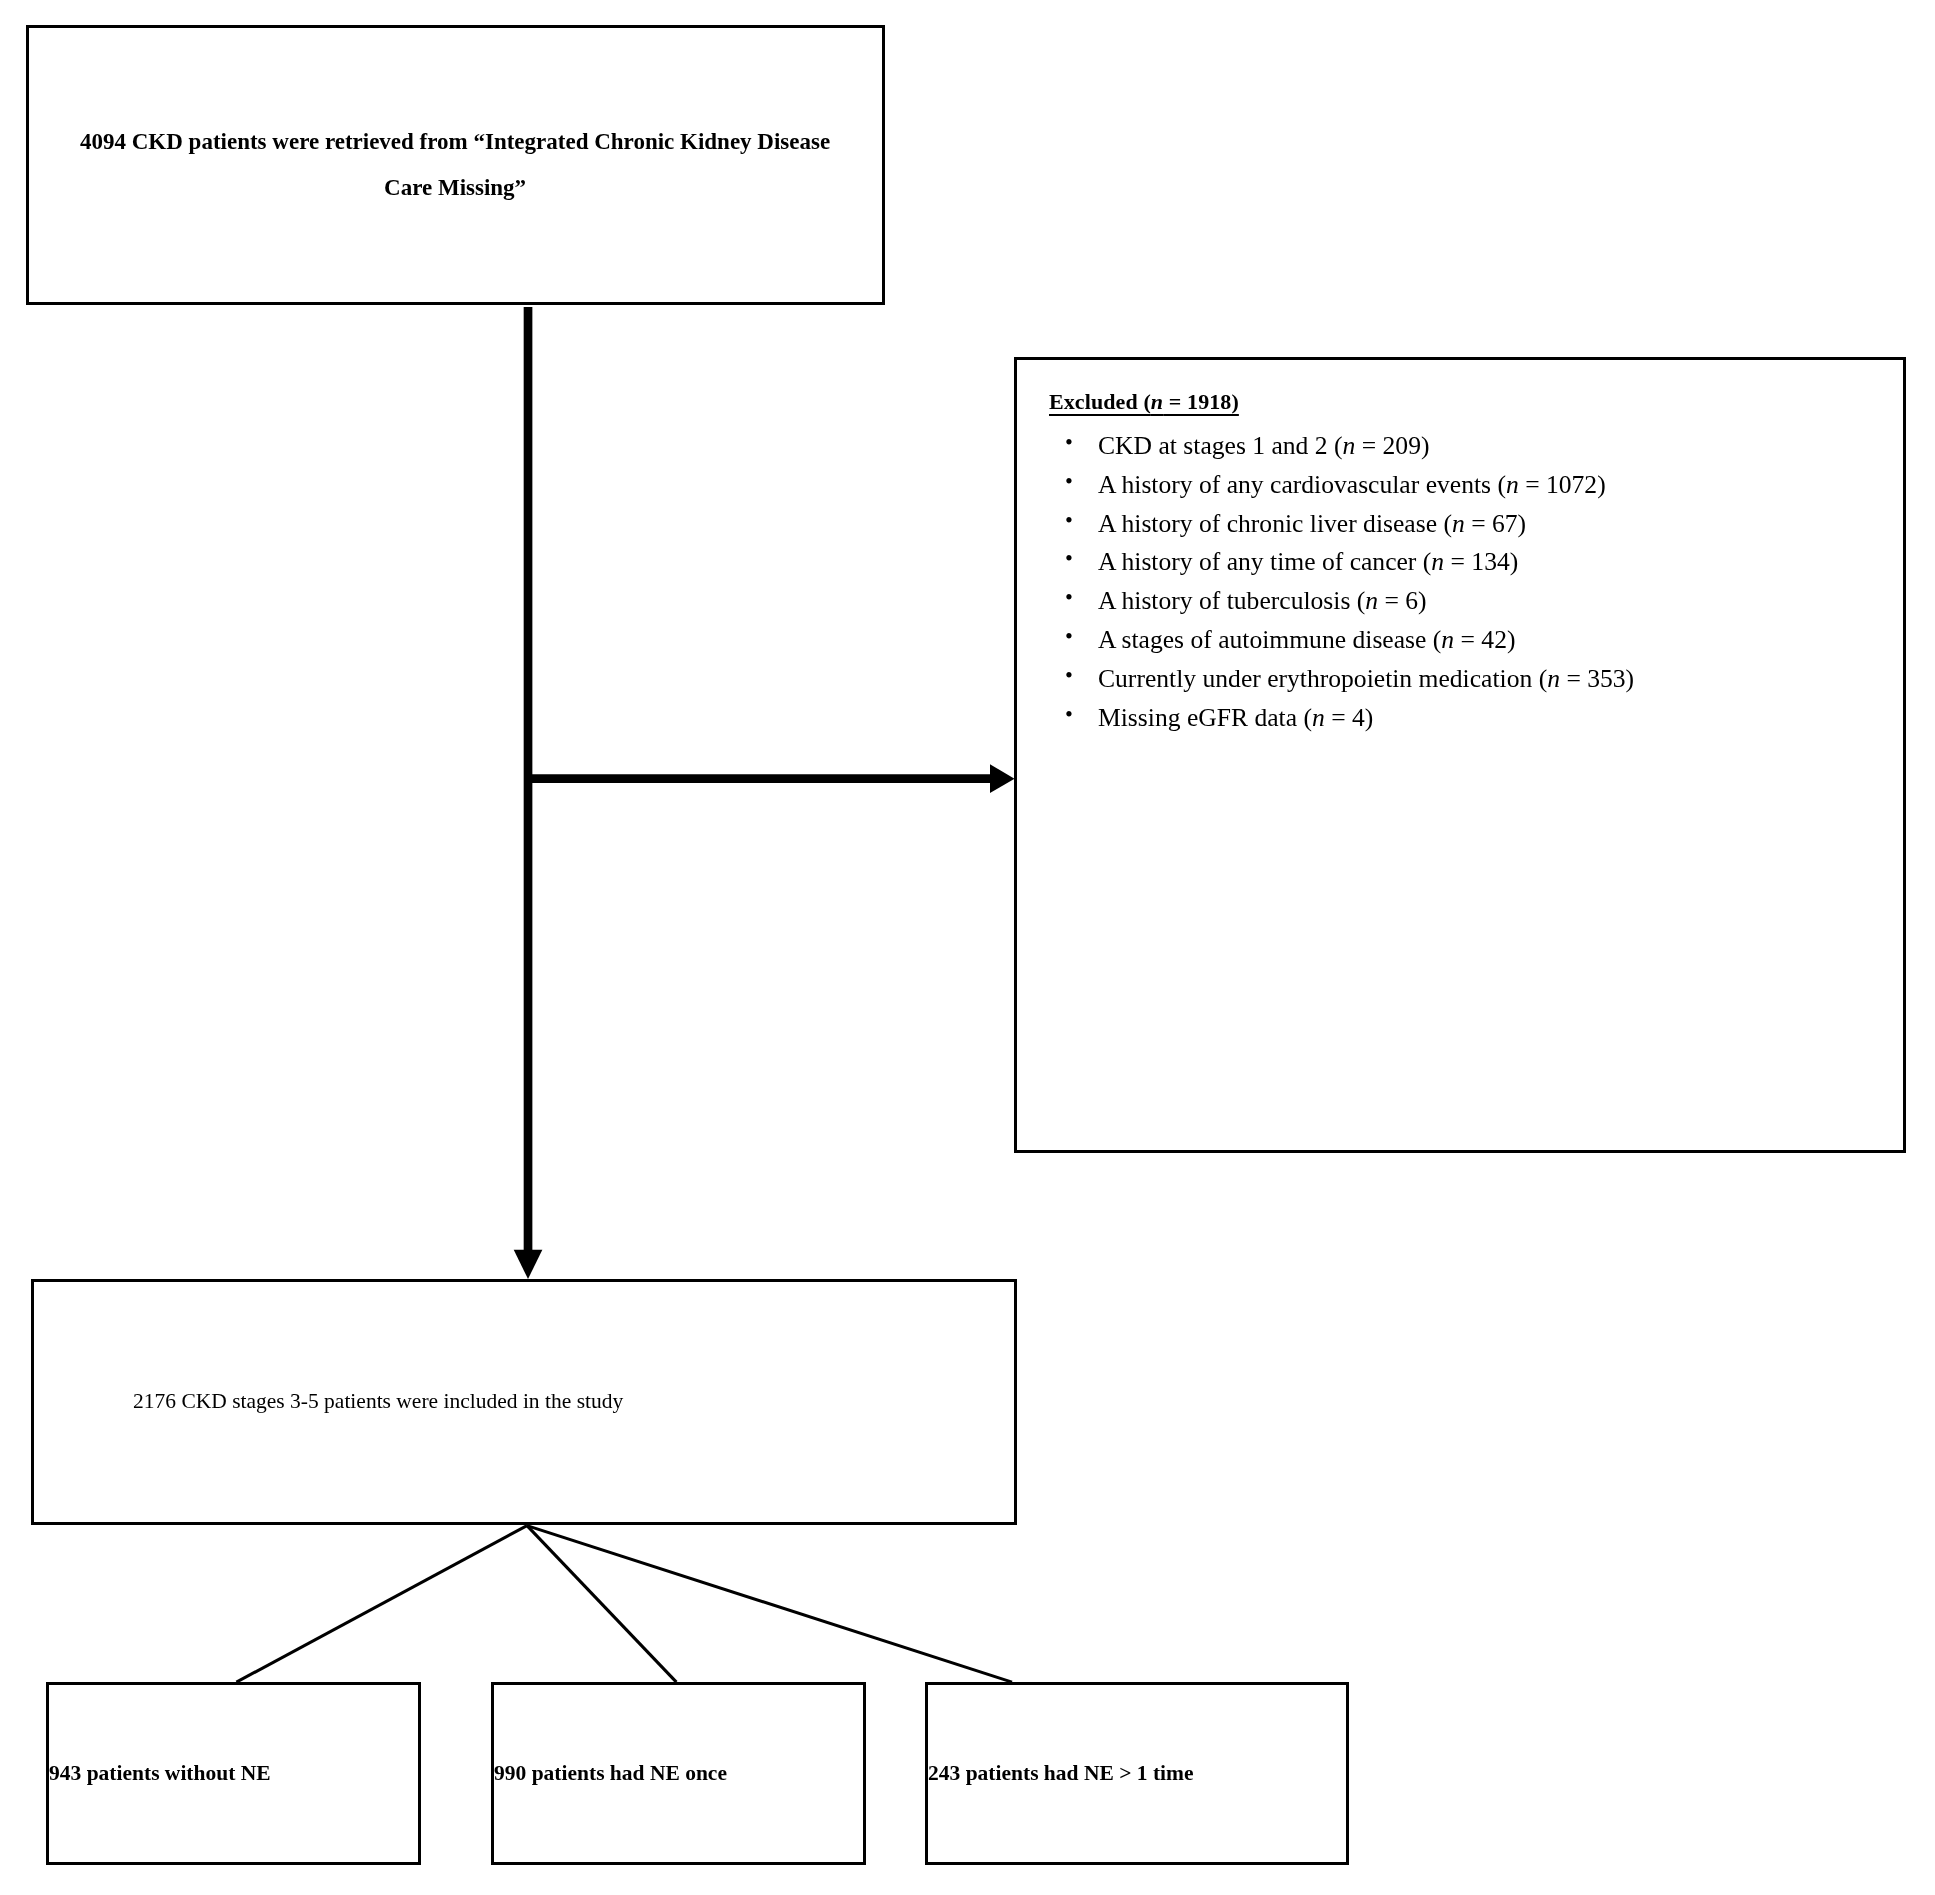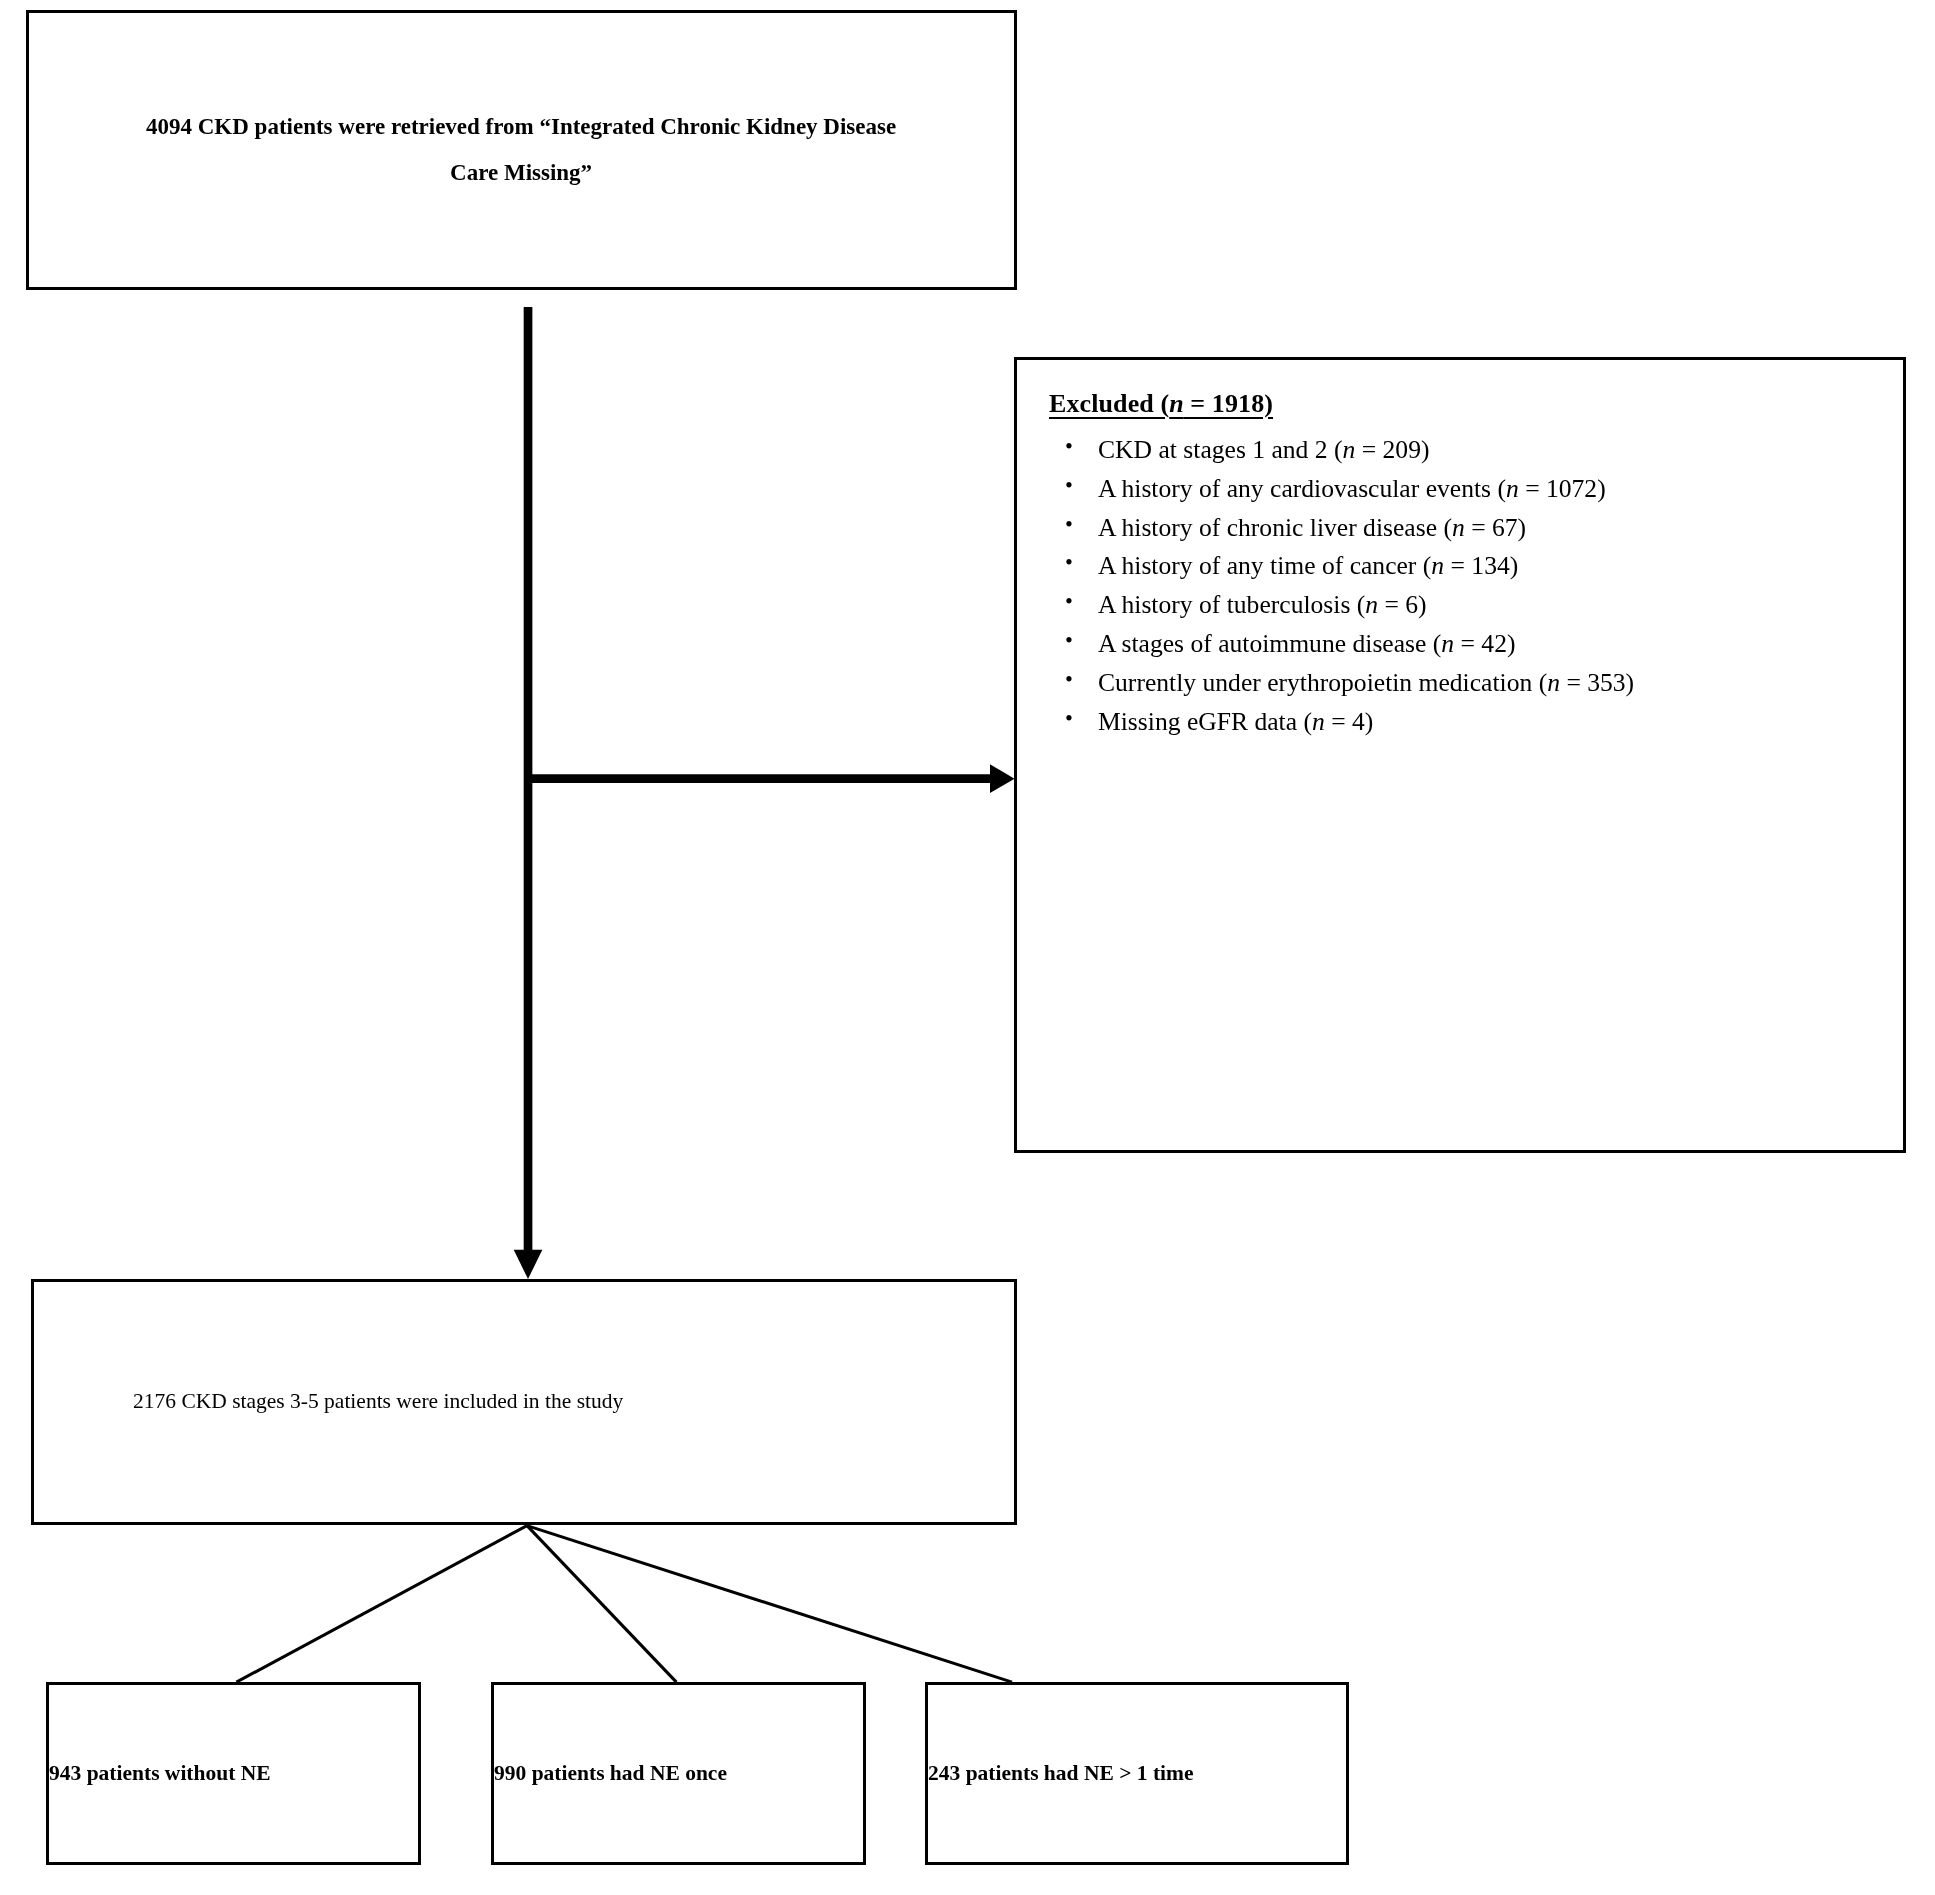--- a/index.html
+++ b/index.html
@@ -23,22 +23,22 @@
     position: absolute;
     box-sizing: border-box;
     border: 3.6px solid #000000;
     background: #ffffff;
     display: flex;
   }
 
   
   #box-source {
     left: 25.6px;
-    top: 10px;
-    width: 991px;
+    top: 25px;
+    width: 859px;
     height: 280px;
     align-items: center;
     justify-content: center;
   }
   #box-source .inner {
     width: 92%;
     text-align: center;
     font-size: 23px;
     font-weight: bold;
     line-height: 2.0;
@@ -48,21 +48,21 @@
   #box-excluded {
     left: 1014px;
     top: 357px;
     width: 892px;
     height: 796px;
     flex-direction: column;
     align-items: flex-start;
     padding: 20.5px 15.3px 0 32px;
   }
   #excluded-title {
-    font-size: 26px;
+    font-size: 22px;
     font-weight: bold;
     text-decoration: underline;
     text-underline-offset: 4.6px;
     letter-spacing: 0.1px;
     margin: 8.2px 0 6.1px 0;
     white-space: nowrap;
   }
   #excluded-title .ital { font-style: italic; }
   #excluded-list {
     list-style: none;

